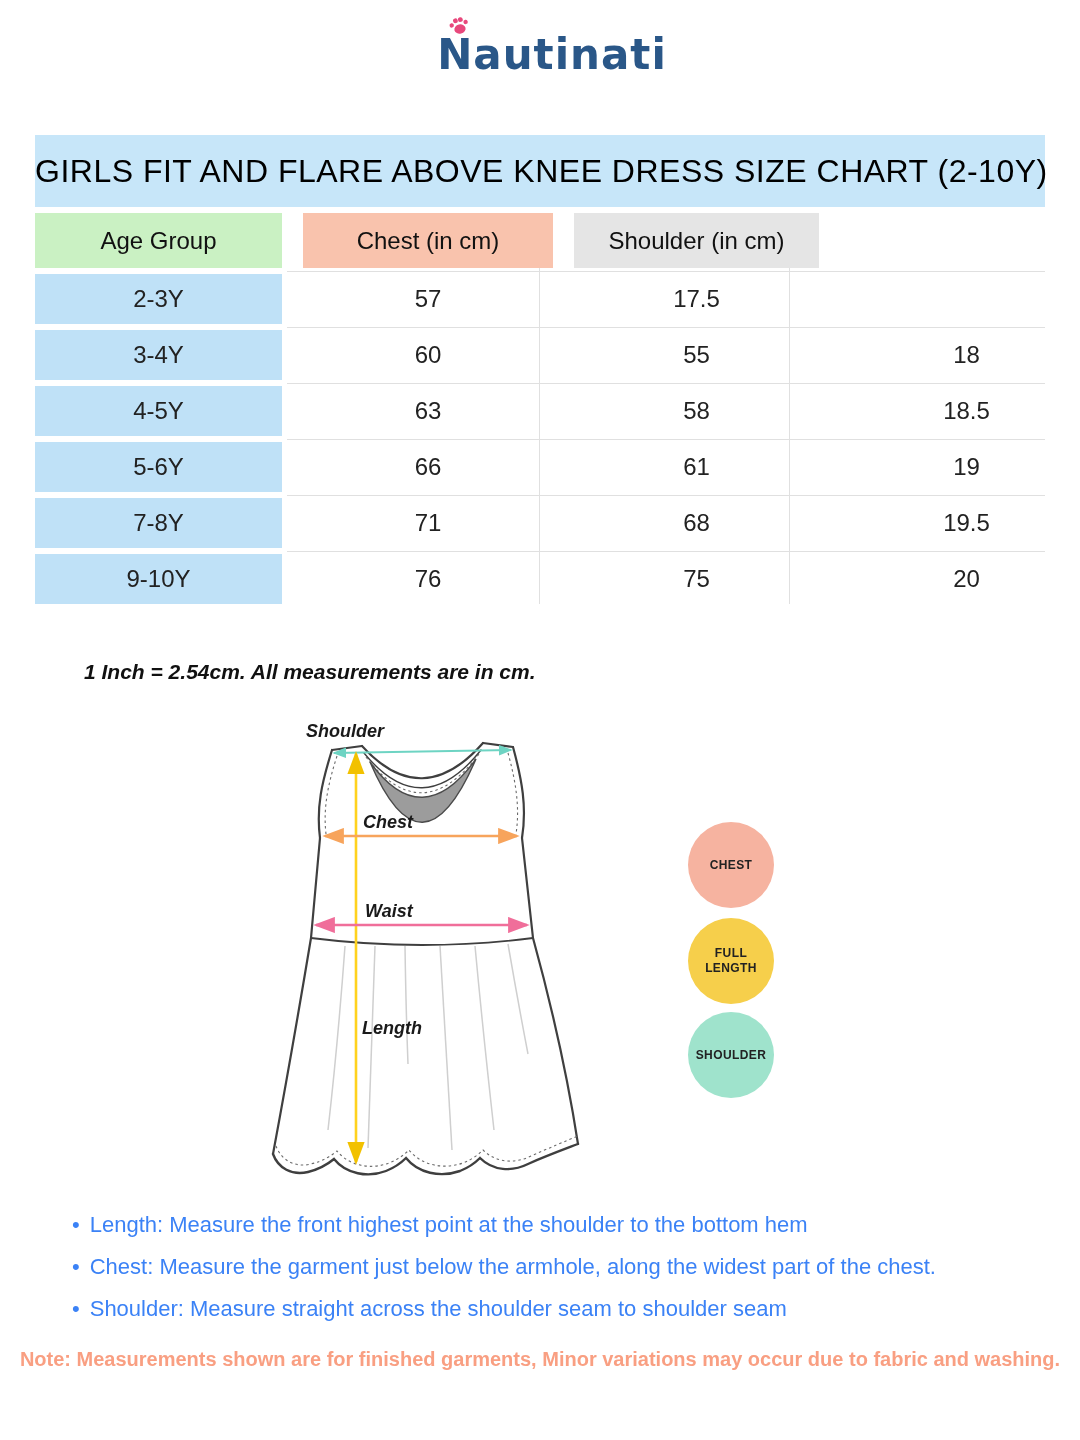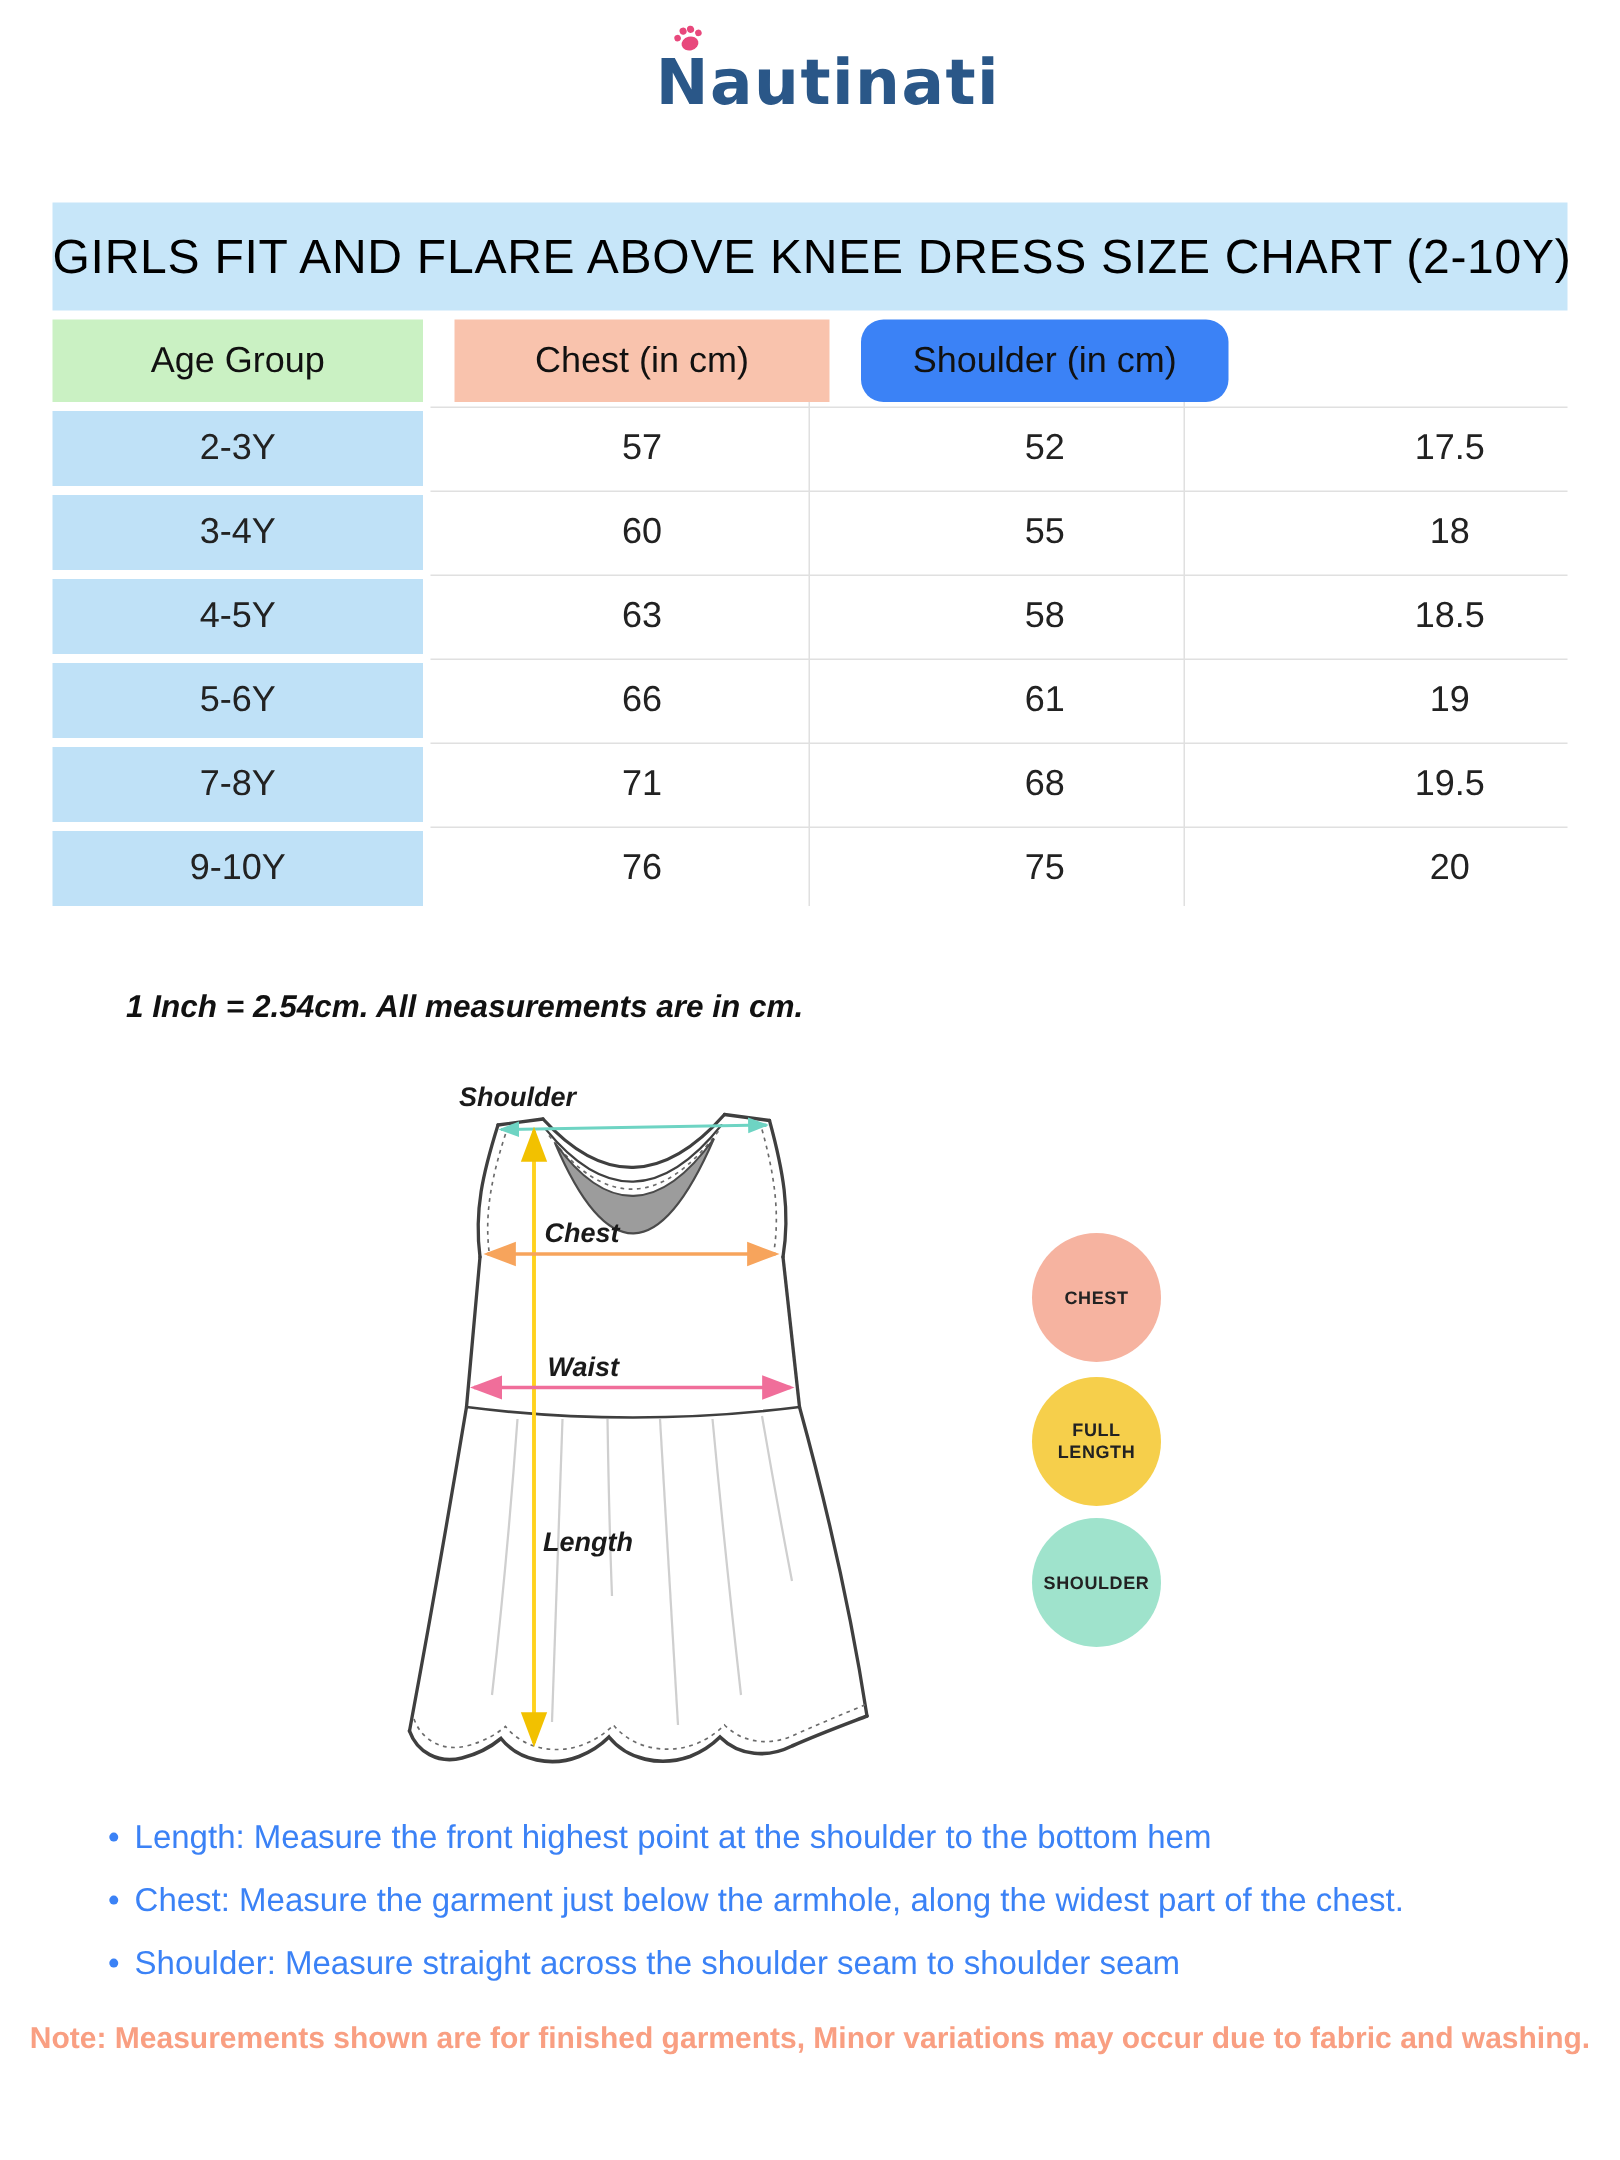--- a/index.html
+++ b/index.html
@@ -26,21 +26,21 @@
   }
   .title-bar span{font-size:32px;color:#000;letter-spacing:0.5px;white-space:nowrap;}
 
   
   .size-table{position:absolute;left:35px;top:213px;width:1010px;display:flex;flex-direction:column;gap:6px;}
   .grid4{display:grid;grid-template-columns:247px 250px 245px 253px;column-gap:21px;}
   .hcell{height:55px;display:flex;align-items:center;justify-content:center;font-size:24px;color:#111;}
   .h-age{background:#caf1c3;}
   .h-chest{background:#f9c3ad;}
   .h-length{background:#f8d255;}
-  .h-shoulder{background:#3b82f6;border-radius:15px;}
+  .h-shoulder{background:#e5e5e5;}
   .trow .cell{height:50px;display:flex;align-items:center;justify-content:center;font-size:24px;color:#222;}
   .trow .age{background:#bfe1f7;}
   .trow .val{background:#ffffff;}
   .tline{position:absolute;background:#e0e0e0;}
   .vline{width:1px;top:55px;height:336px;}
   .vline1{left:504px;}
   .vline2{left:754px;}
   .hline{height:1px;left:252px;width:758px;}
 
   
@@ -115,21 +115,20 @@
     <div class="hcell h-chest">Chest (in cm)</div>
     <div class="hcell h-shoulder">Shoulder (in cm)</div>
   </div>
 
   <div style="display:contents">
     
   
       <div class="grid4 trow">
         <div class="cell age">2-3Y</div>
         <div class="cell val">57</div>
-        <div class="cell val">52</div>
         <div class="cell val">17.5</div>
       </div>
     
       <div class="grid4 trow">
         <div class="cell age">3-4Y</div>
         <div class="cell val">60</div>
         <div class="cell val">55</div>
         <div class="cell val">18</div>
       </div>
     

